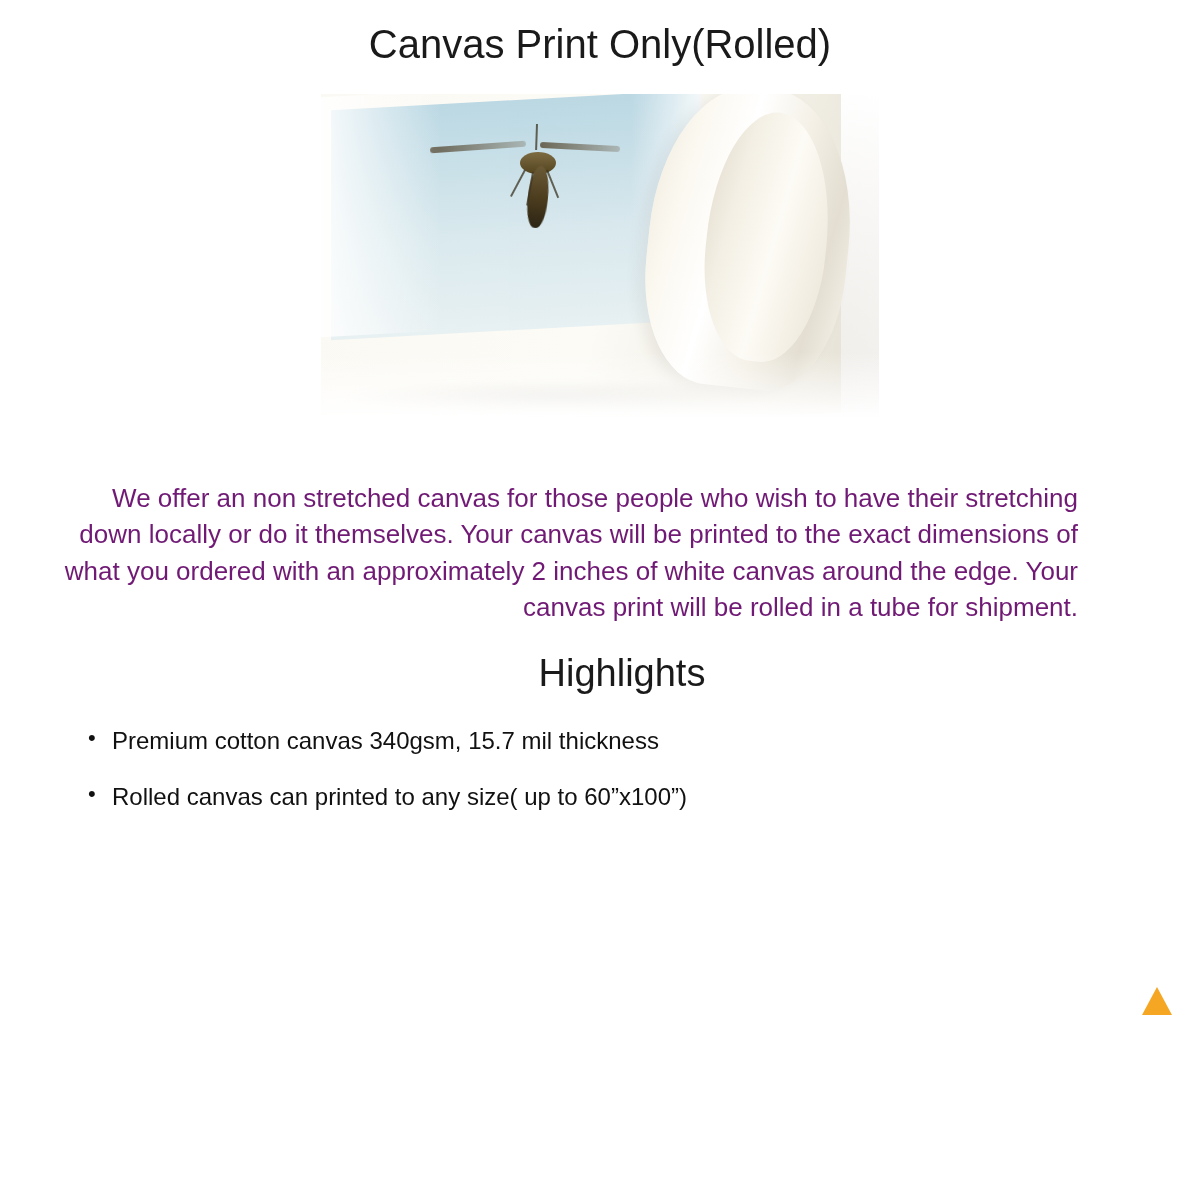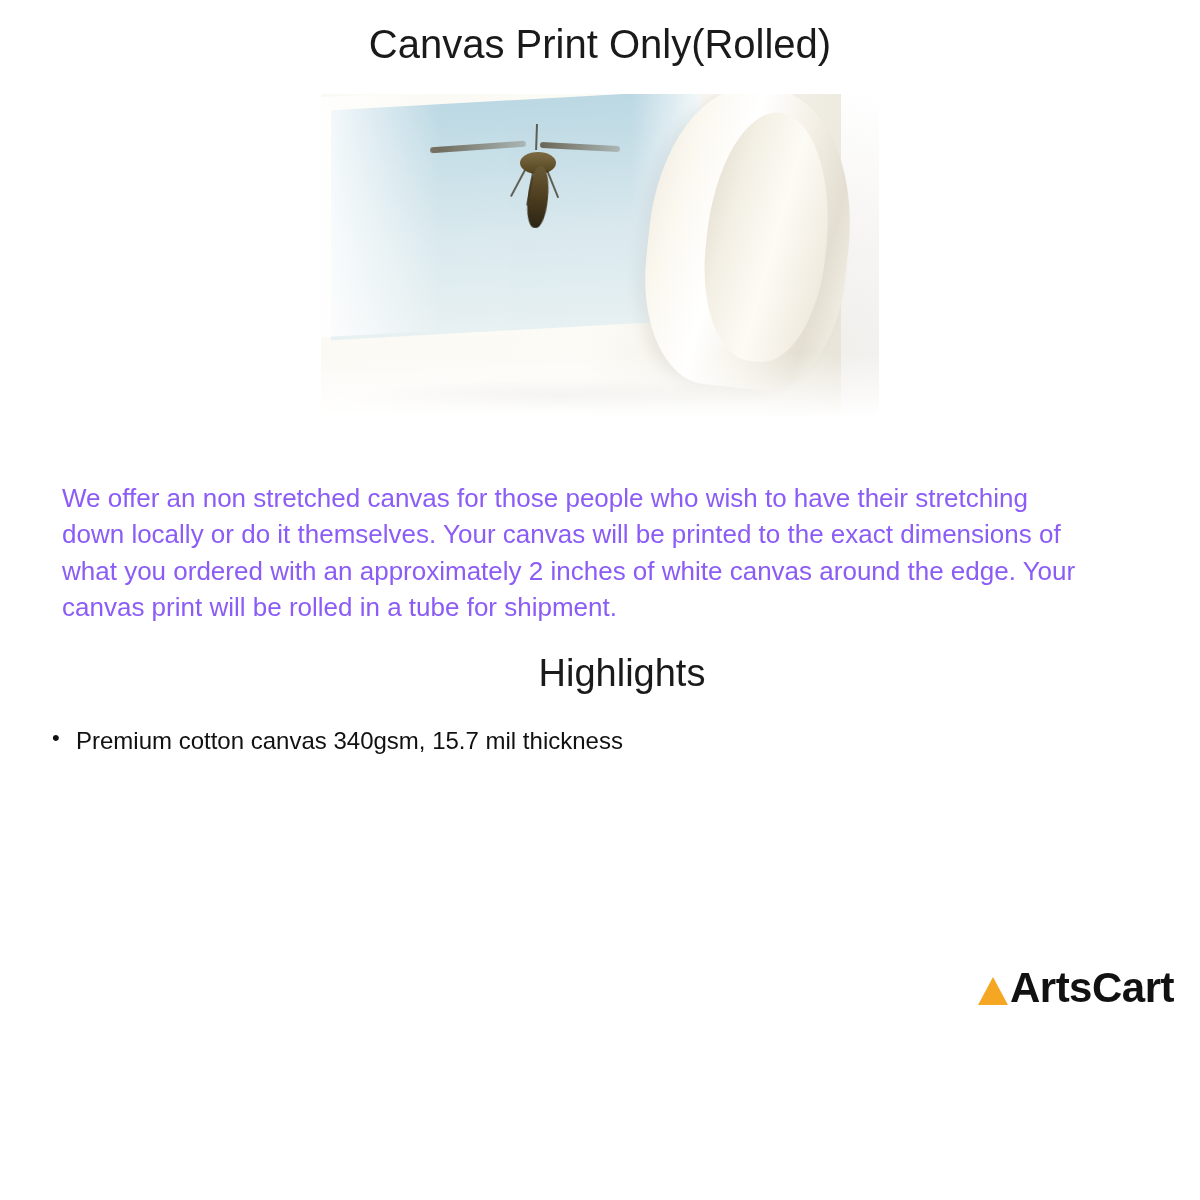--- a/index.html
+++ b/index.html
@@ -174,35 +174,35 @@
     position: absolute;
     left: 0; right: 0; bottom: 0;
     height: 92px;
     background: linear-gradient(180deg, rgba(255,255,255,0), #ffffff 72%);
   }
 
   .body-copy {
     margin: 36px 122px 0 62px;
     font-size: 26px;
     line-height: 1.40;
-    color: #8b5cf6;
-    text-align: left;
+    color: #701a75;
+    text-align: right;
   }
   .highlights-title {
     text-align: center;
     font-size: 38px;
     margin: 26px 0 0 0;
     font-weight: normal;
     color: #1a1a1a;
     padding-left: 44px;
   }
   ul.highlights {
     list-style: none;
     margin: 30px 4px 0 0;
-    padding: 0 120px 0 52px;
+    padding: 0 120px 0 88px;
   }
   ul.highlights li {
     position: relative;
     padding-left: 24px;
     margin-bottom: 25px;
     font-size: 24px;
     line-height: 1.30;
     color: #111111;
   }
   ul.highlights li:before {
@@ -263,20 +263,20 @@
     <div class="sheet-shadow"></div>
     <div class="bottom-fade"></div>
   </div>
 
   <p class="body-copy">We offer an non stretched canvas for those people who wish to have their stretching down locally or do it themselves. Your canvas will be printed to the exact dimensions of what you ordered with an approximately 2 inches of white canvas around the edge. Your canvas print will be rolled in a tube for shipment.</p>
 
   <h2 class="highlights-title">Highlights</h2>
 
   <ul class="highlights">
     <li>Premium cotton canvas 340gsm, 15.7 mil thickness</li>
+    <li>Rolled canvas can printed to any size( up to 60”x100”)</li>
   </ul>
 
   <div class="logo">
     <span class="tri"></span>
-    <span>ArtsCart</span>
   </div>
 
 </div>
 
 </body></html>

